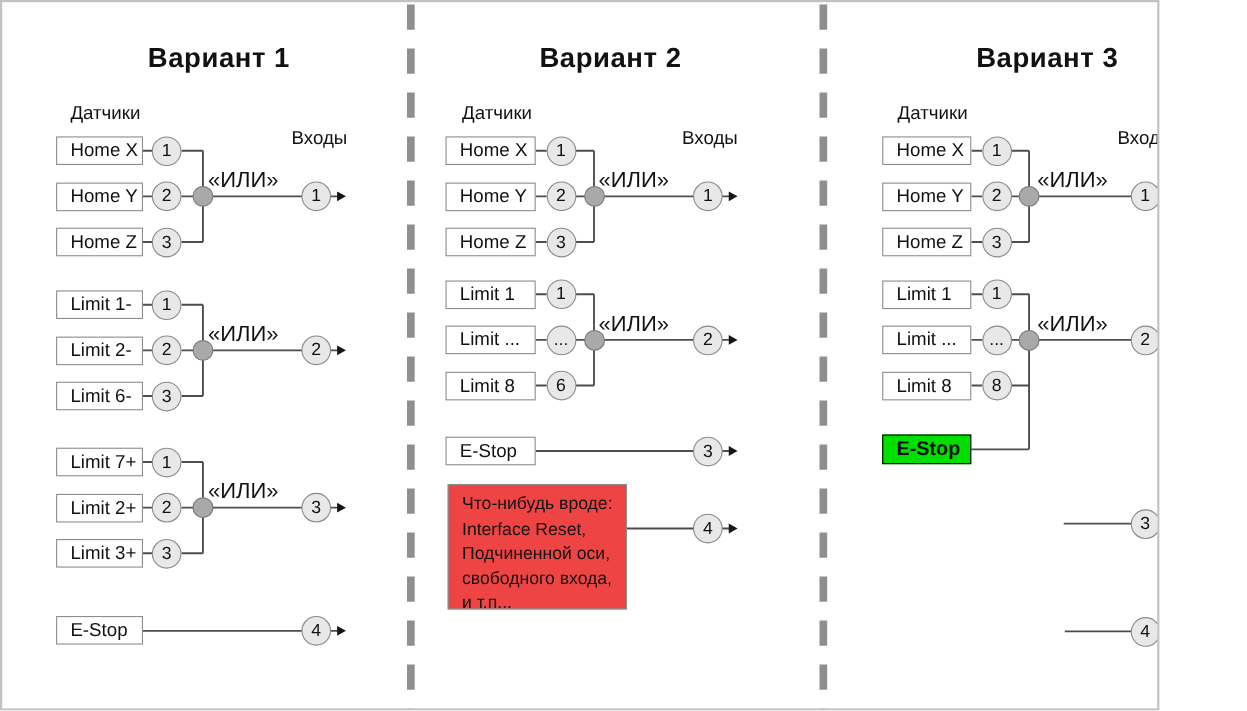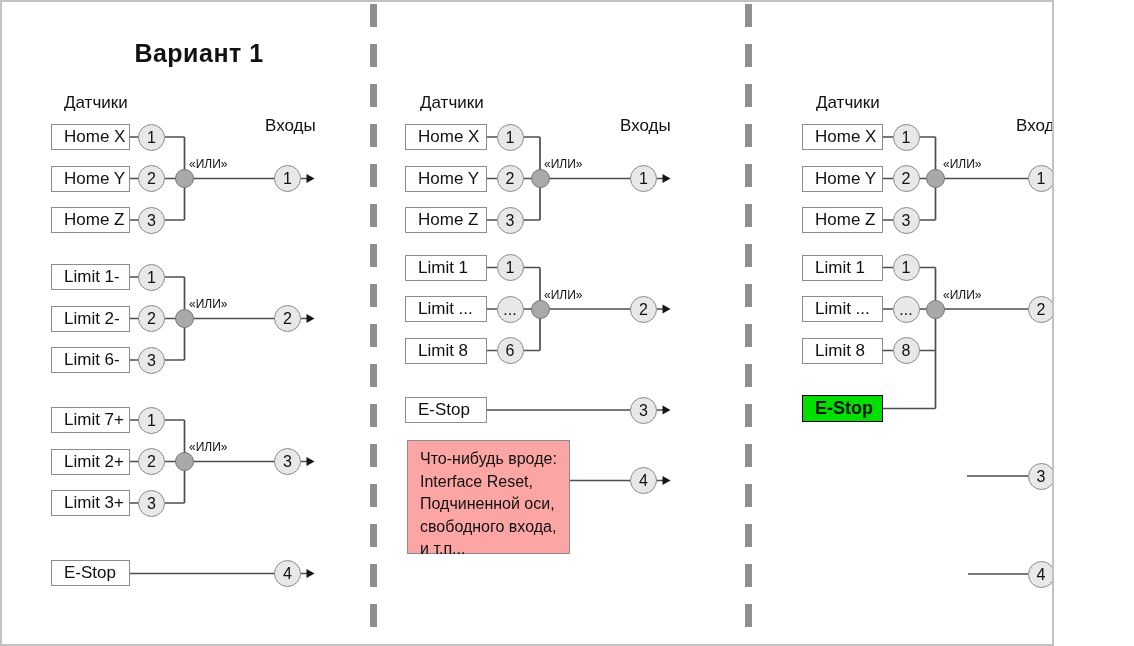--- a/index.html
+++ b/index.html
@@ -19,23 +19,23 @@
   .box.green{background:#00df00; border:1px solid #000; font-weight:bold; font-size:18px;}
   .pin{
     position:absolute; width:27px; height:27px; box-sizing:border-box; border-radius:50%;
     background:#e8e8e8; border:1px solid #8a8a8a;
     font-size:16px; line-height:25px; text-align:center;
   }
   .ornode{
     position:absolute; width:19px; height:19px; box-sizing:border-box; border-radius:50%;
     background:#a9a9a9; border:1px solid #767676;
   }
-  .orlabel{position:absolute; font-size:12px; line-height:16px;}
+  .orlabel{position:absolute; font-size:20px; line-height:16px;}
   .textbox{
-    position:absolute; box-sizing:border-box; background:#fca5a5; border:1px solid #8c8c8c;
+    position:absolute; box-sizing:border-box; background:#ef4444; border:1px solid #8c8c8c;
     font-size:16px; line-height:22.5px; padding:7px 4px 0 12px; white-space:pre-line;
   }
 </style>
 </head>
 <body>
 
 <div class="canvas">
 
   <svg class="wires" width="1134" height="646" viewBox="0 0 1134 646">
     <g stroke="#8f8f8f" stroke-width="7" stroke-dasharray="23 17">
@@ -128,20 +128,21 @@
   <div class="pin" style="left:136px;top:404.5px">1</div>
   <div class="pin" style="left:136px;top:446px">2</div>
   <div class="pin" style="left:136px;top:487.5px">3</div>
   <div class="ornode" style="left:173px;top:450px"></div>
   <div class="orlabel" style="left:187px;top:437px">«ИЛИ»</div>
   <div class="pin" style="left:272px;top:446px">3</div>
 
   <div class="box" style="left:49px;top:558px;width:79px">E-Stop</div>
   <div class="pin" style="left:272px;top:558px">4</div>
 
+  <div class="title" style="left:383px;top:37px;width:340px">Вариант 2</div>
   <div class="seclabel" style="left:418px;top:91px">Датчики</div>
   <div class="seclabel" style="left:618px;top:114px">Входы</div>
 
   <div class="box" style="left:403px;top:122px;width:82px">Home X</div>
   <div class="box" style="left:403px;top:163.5px;width:82px">Home Y</div>
   <div class="box" style="left:403px;top:205px;width:82px">Home Z</div>
   <div class="pin" style="left:494.5px;top:121.5px">1</div>
   <div class="pin" style="left:494.5px;top:163px">2</div>
   <div class="pin" style="left:494.5px;top:204.5px">3</div>
   <div class="ornode" style="left:528.5px;top:167px"></div>
@@ -161,20 +162,21 @@
   <div class="box" style="left:403px;top:395px;width:82px">E-Stop</div>
   <div class="pin" style="left:628px;top:394.5px">3</div>
 
   <div class="textbox" style="left:405px;top:438px;width:163px;height:114px">Что-нибудь вроде:
 Interface Reset,
 Подчиненной оси,
 свободного входа,
 и т.п...</div>
   <div class="pin" style="left:628px;top:465px">4</div>
 
+  <div class="title" style="left:780px;top:37px;width:340px">Вариант 3</div>
   <div class="seclabel" style="left:814px;top:91px">Датчики</div>
   <div class="seclabel" style="left:1014px;top:114px">Входы</div>
 
   <div class="box" style="left:800px;top:122px;width:81px">Home X</div>
   <div class="box" style="left:800px;top:163.5px;width:81px">Home Y</div>
   <div class="box" style="left:800px;top:205px;width:81px">Home Z</div>
   <div class="pin" style="left:890.5px;top:121.5px">1</div>
   <div class="pin" style="left:890.5px;top:163px">2</div>
   <div class="pin" style="left:890.5px;top:204.5px">3</div>
   <div class="ornode" style="left:924px;top:167px"></div>

